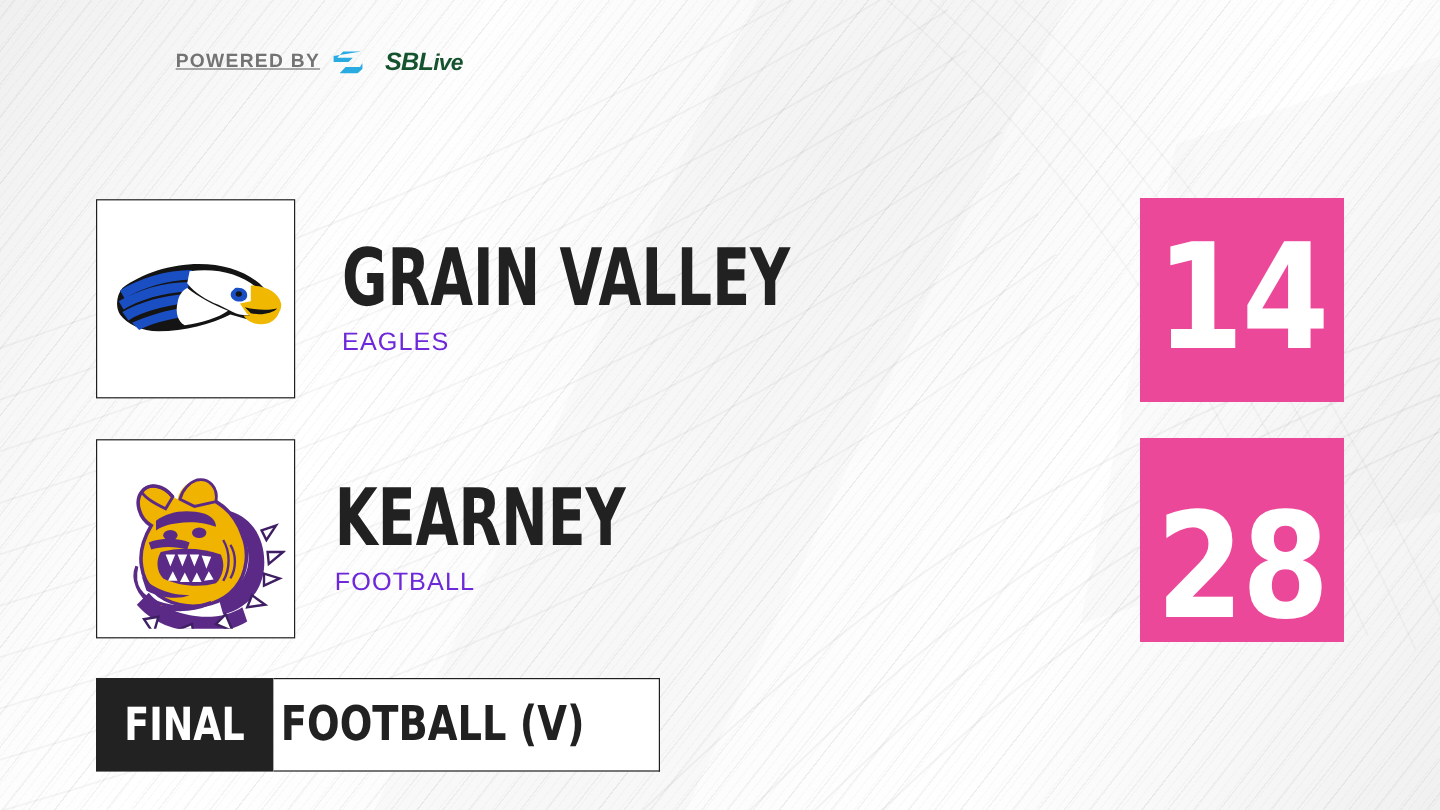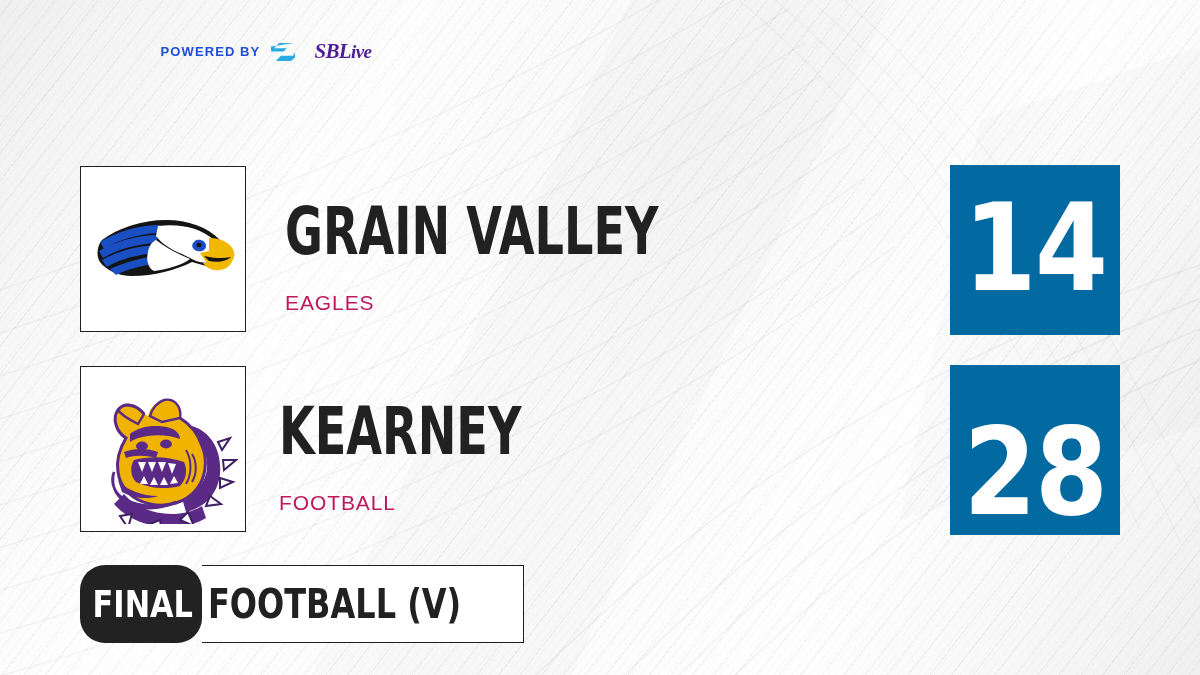--- a/index.html
+++ b/index.html
@@ -92,37 +92,38 @@
     display: flex;
     align-items: center;
     justify-content: center;
     margin-top: 9px;
     margin-left: 6px;
     width: 360px;
   }
   .powered-text {
     font-family: "Liberation Sans", sans-serif;
     font-weight: 700;
-    font-size: 13px;
+    font-size: 16px;
     letter-spacing: 1.1px;
-    color: #1d4ed8;
+    color: #737373;
+    text-decoration: underline;
   }
   .sbl-mark {
     display: flex;
     align-items: center;
     margin-left: 10px;
   }
   .sbl-s { display:block; }
   .sbl-word {
-    font-family: Liberation Serif, serif;
+    font-family: Liberation Sans, sans-serif;
     font-weight: 700;
     font-style: italic;
     font-size: 21px;
     letter-spacing: -0.6px;
-    color: #4c1d95;
+    color: #14532d;
     line-height: 1;
     margin-left: 18px;
   }
   .sbl-word .lower { font-size: 19px; }
 
   
   .team-row { position: absolute; }
   .logo-box {
     position: absolute;
     width: 166px;
@@ -147,31 +148,31 @@
     letter-spacing: 0px;
     white-space: nowrap;
     transform: scaleX(0.70);
     transform-origin: left center;
   }
   .team-mascot {
     font-family: "Liberation Sans", sans-serif;
     font-weight: 400;
     font-size: 21px;
     letter-spacing: 0.9px;
-    color: #be185d;
-    margin-top: 26px;
+    color: #6d28d9;
+    margin-top: 9px;
     white-space: nowrap;
   }
 
   
   .score-box {
     position: absolute;
     width: 170px;
     height: 170px;
-    background: #0369a1;
+    background: #ec4899;
     display: flex;
     align-items: center;
     justify-content: center;
   }
   .score-num {
     font-family: "DejaVu Sans", sans-serif;
     font-weight: 700;
     font-size: 122px;
     line-height: 1;
     color: #ffffff;
@@ -182,25 +183,25 @@
   
   .status-bar {
     position: absolute;
     left: 80px;
     top: 565px;
     height: 78px;
     display: flex;
     align-items: stretch;
   }
   .status-final {
-    width: 122px;
+    width: 148px;
     background: #222222;
     display: flex;
     align-items: center;
-    border-radius: 25px;
+    justify-content: center;
   }
   .status-final-text {
     font-family: "DejaVu Sans", sans-serif;
     font-weight: 700;
     font-size: 38px;
     color: #ffffff;
     letter-spacing: 0px;
     transform: scaleX(0.80);
   }
   .status-sport {

